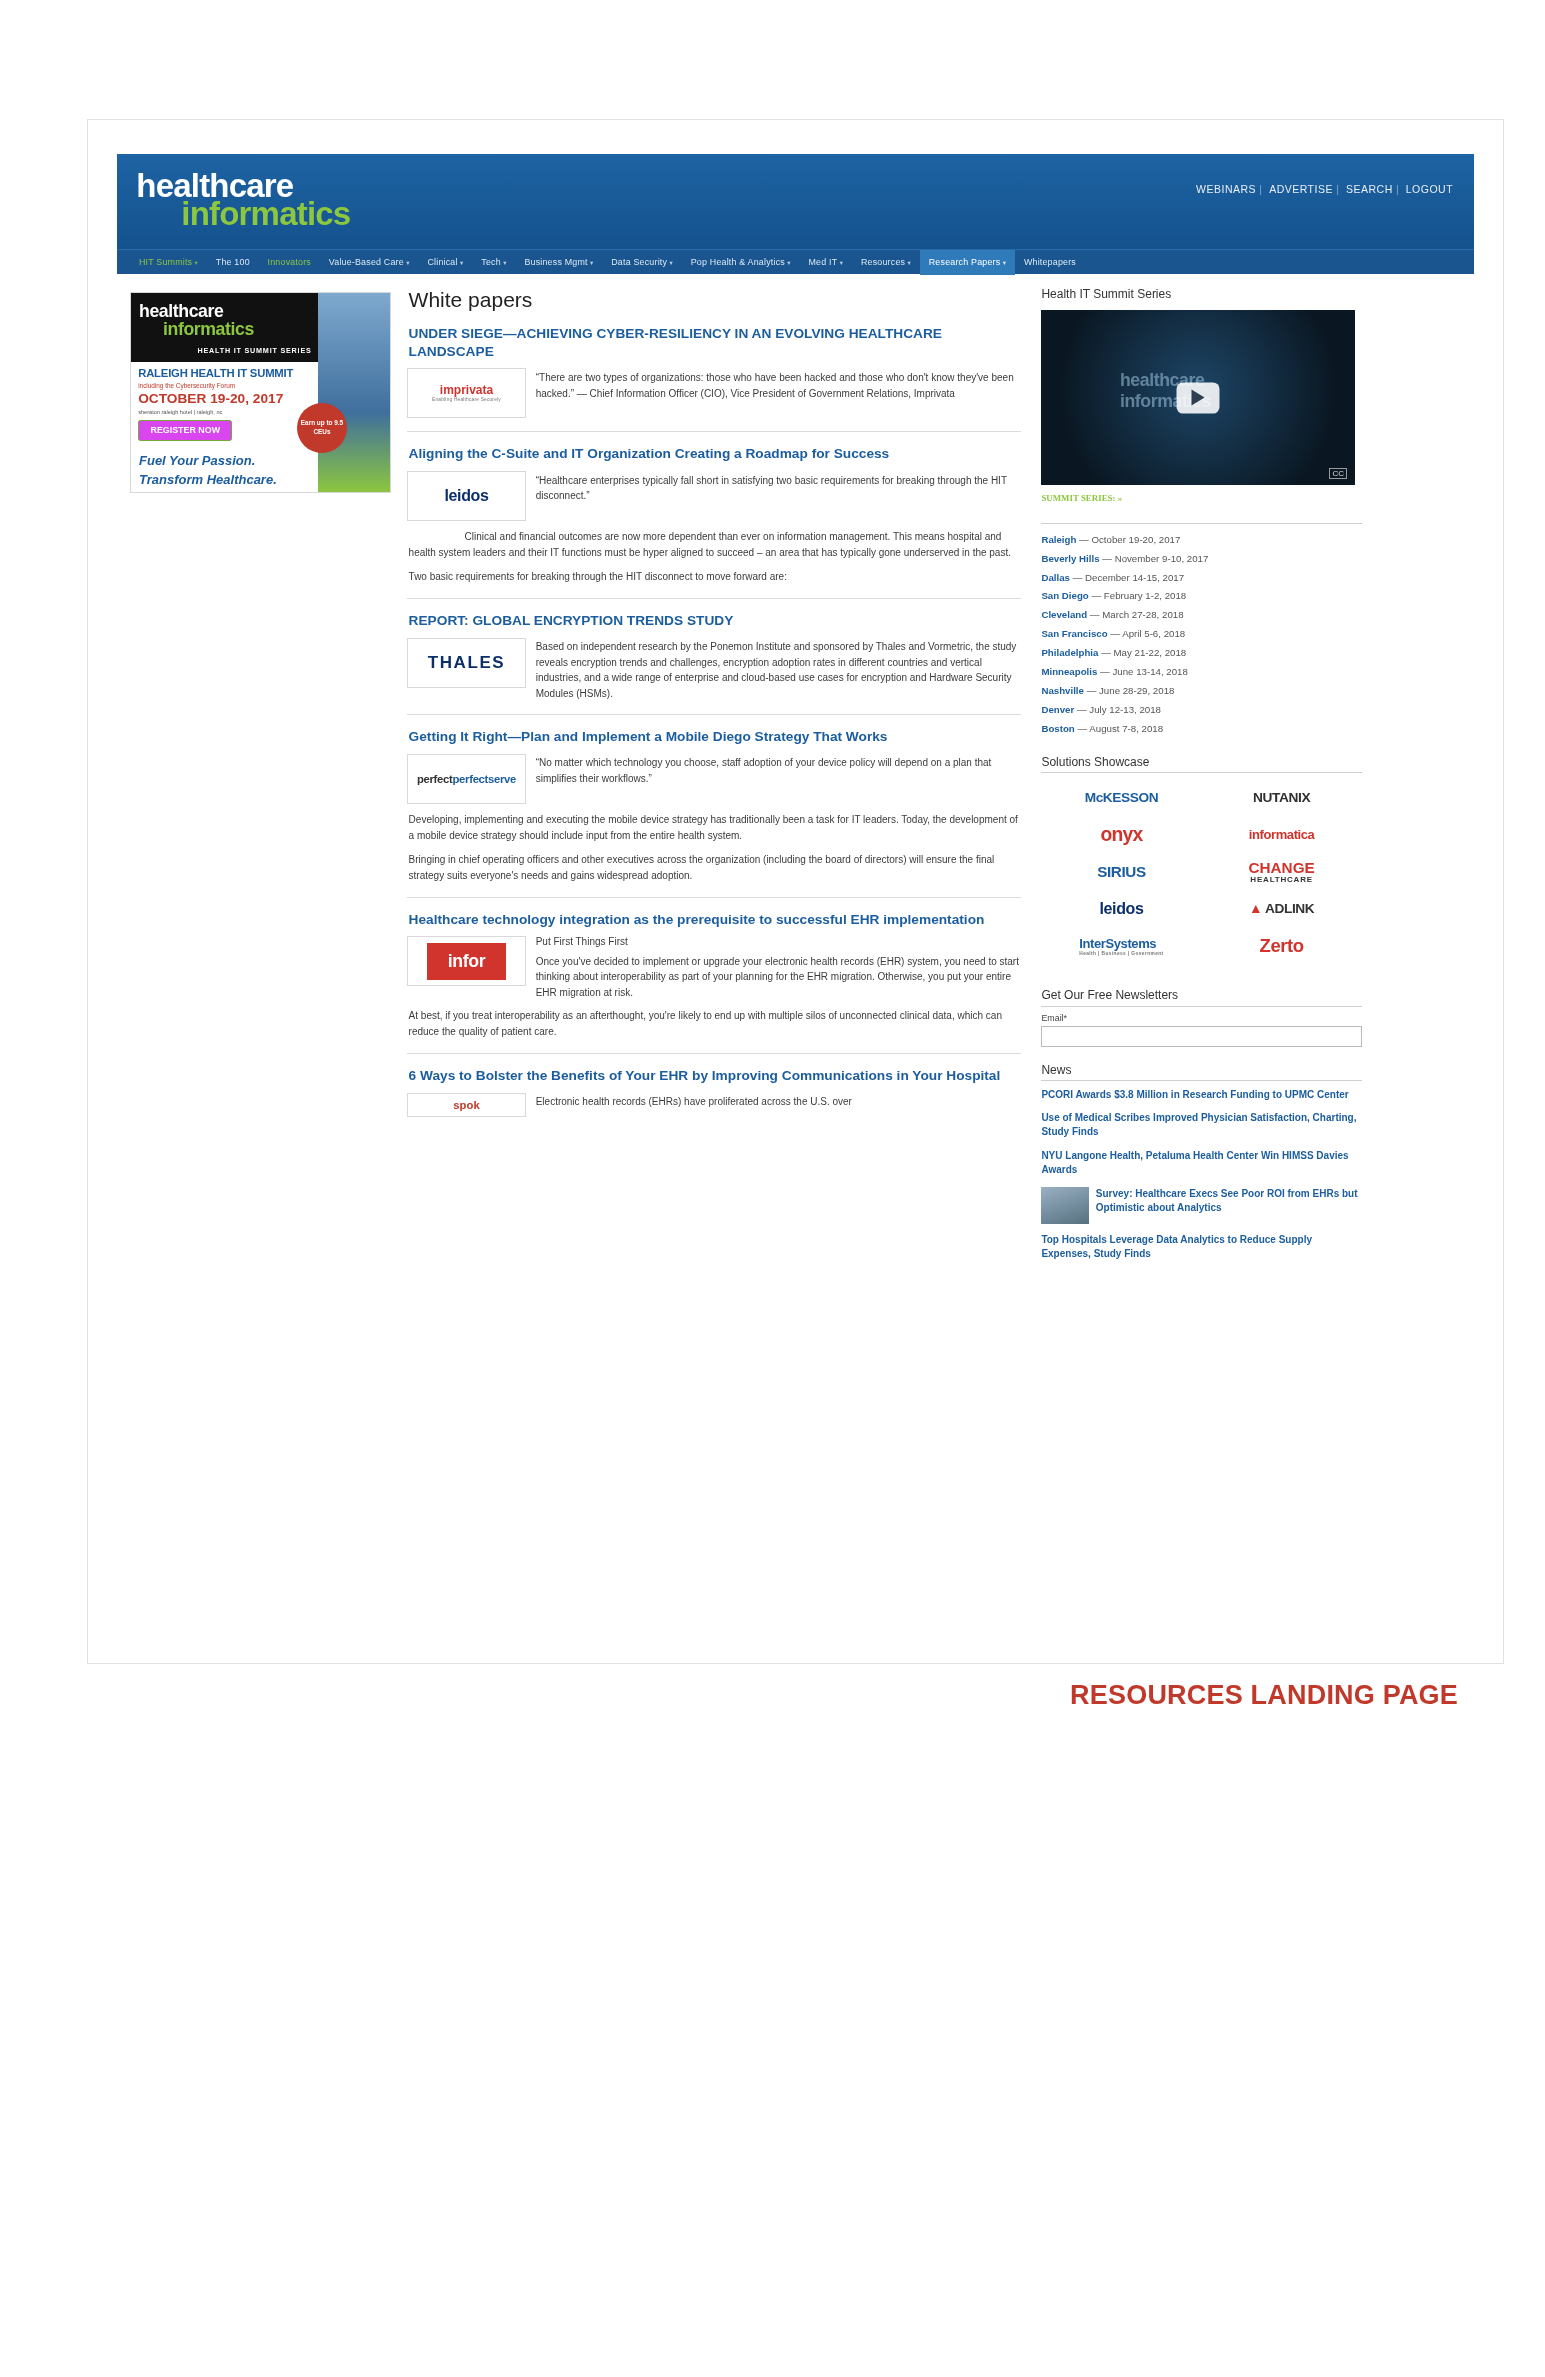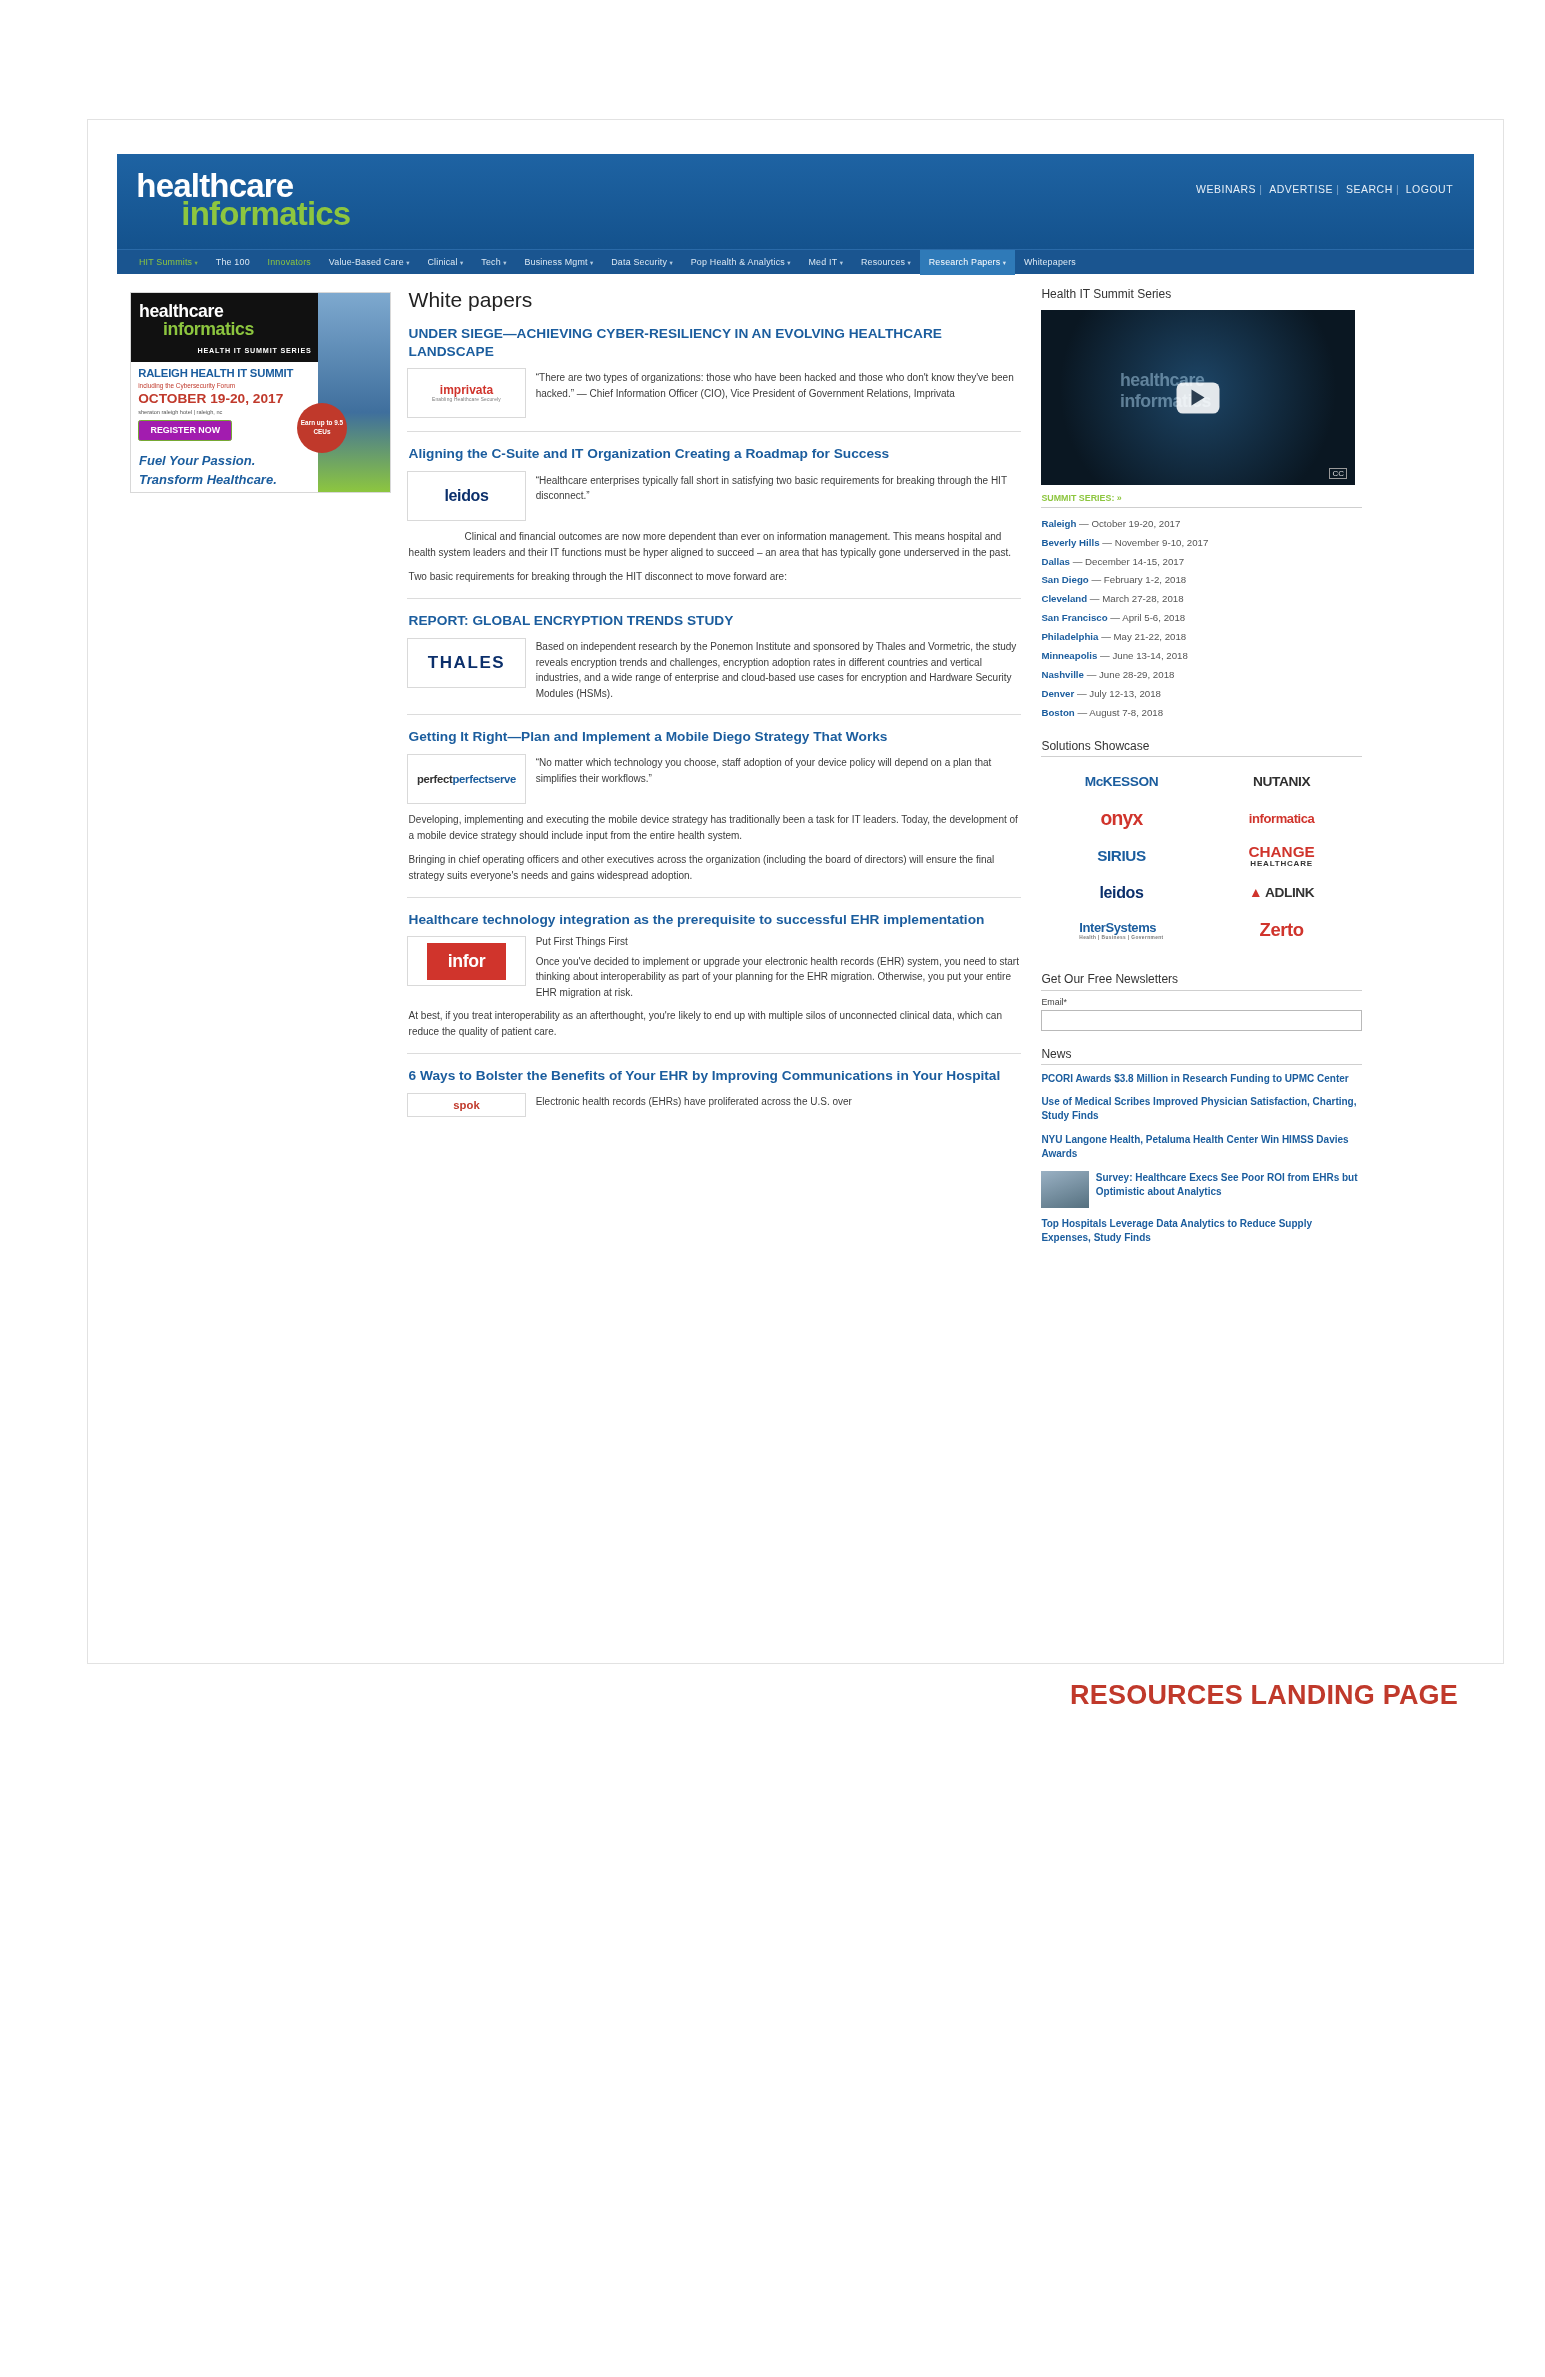--- a/index.html
+++ b/index.html
@@ -158,21 +158,21 @@
   .promo-date {
     position: absolute; left: 7.2px; top: 98px;
     color: #c0392b; font-size: 13.7px; font-weight: bold;
   }
   .promo-loc {
     position: absolute; left: 7.2px; top: 116px;
     color: #555555; font-size: 5.6px;
   }
   .promo-btn {
     position: absolute; left: 7.2px; top: 127px;
-    background: #a21caf; color: #ffffff;
+    background: #d946ef; color: #ffffff;
     font-size: 8.9px; font-weight: bold;
     padding: 4.8px 11.3px; border-radius: 2.4px;
     border: 0.8px solid #76a833;
   }
   .promo-tag {
     position: absolute; left: 8px; top: 158px;
     color: #1b5d9e; font-size: 13px; font-weight: bold; font-style: italic;
     line-height: 1.5;
   }
   .promo-badge {
@@ -282,21 +282,21 @@
     border-left: 13px solid #2c3e50;
     border-top: 8px solid transparent;
     border-bottom: 8px solid transparent;
   }
   .video .vcc {
     position: absolute; right: 8px; bottom: 6.4px;
     color: #dddddd; font-size: 8px; border: 0.8px solid #999; padding: 0 2.4px;
   }
   .summit-series-head {
     color: #8dc63f; font-size: 8.9px; font-weight: bold;
-    border-bottom: 0.8px solid #cfcfcf; padding-bottom: 4px; margin-bottom: 6.4px;
+    border-bottom: 0.8px solid #cfcfcf; padding-bottom: 20px; margin-bottom: 6.4px; font-family: Liberation Serif, serif;
   }
   .summit {
     font-size: 9.7px; line-height: 1.95; color: #555555;
   }
   .summit b { color: #1b5d9e; }
 
   .showcase {
     margin-top: 4.8px;
     display: flex; flex-wrap: wrap;
   }

